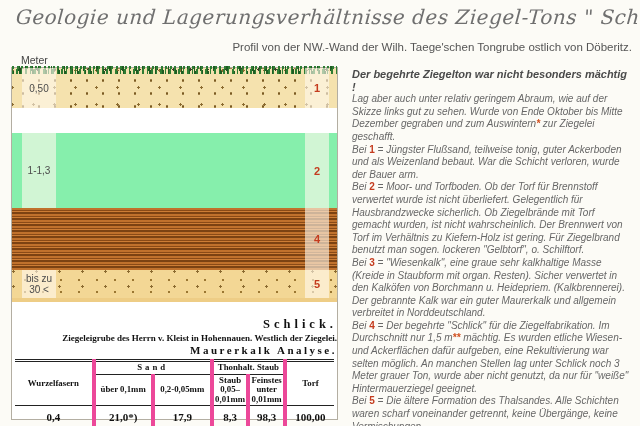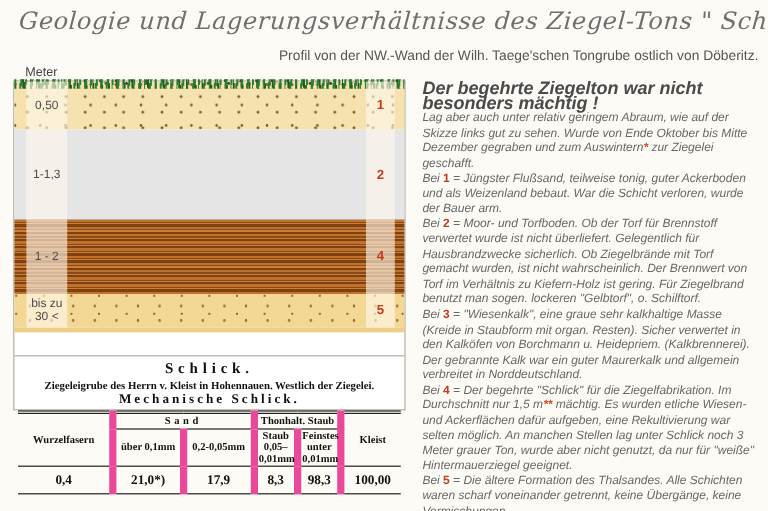--- a/index.html
+++ b/index.html
@@ -16,37 +16,37 @@
     transform:skewX(-4deg);
   }
   .subtitle{
     position:absolute;right:8px;top:41px;
     font-size:11.5px;color:#555;white-space:nowrap;
   }
   .meter-label{position:absolute;left:21px;top:54px;font-size:10.5px;color:#444;text-align:right;}
 
   
   .panel{
-    position:absolute;left:11px;top:67px;width:327px;height:275px;
+    position:absolute;left:11px;top:67px;width:327px;height:353px;
     border:1px solid #b3aea2;background:#ffffff;box-sizing:border-box;
   }
   .diagram{position:relative;width:100%;height:229px;border-bottom:1px solid #b3aea2;box-sizing:border-box;}
   .layer{position:relative;width:100%;}
   .lay-1{height:40px;background-color:#f5e2ae;
     background-image:radial-gradient(circle,#7a5a22 0 1px,transparent 1.4px),
                      radial-gradient(circle,#8a6a30 0 1px,transparent 1.4px);
     background-size:16px 13px,21px 17px;background-position:3px 6px,11px 11px;}
   .grass{position:absolute;top:-2px;left:0;right:0;height:8px;z-index:3;
     background-image:
       repeating-linear-gradient(100deg,#2f7d33 0 2px,transparent 2px 5px),
       repeating-linear-gradient(80deg,#1e5c22 0 2px,transparent 2px 7px),
       radial-gradient(circle,#3b3b2b 0 1px,transparent 1.3px);
     background-size:9px 8px,13px 8px,17px 7px;
     background-repeat:repeat-x;}
-  .lay-2{height:75px;background:#e5e5e5;}
+  .lay-2{height:75px;background:#86efac;margin-top:25px;}
   .lay-3{height:20px;background-color:#c7e0dc;
     background-image:
       radial-gradient(3px 1.2px at 5px 4px,#55503f 99%,transparent),
       radial-gradient(1.2px 3px at 12px 9px,#55503f 99%,transparent),
       radial-gradient(3px 1.2px at 9px 14px,#645e4a 99%,transparent);
     background-size:16px 18px,18px 16px,21px 15px;}
   .lay-4{height:62px;
     background:repeating-linear-gradient(180deg,#c0712c 0 2px,#8a4a16 2px 3px,#cd7d35 3px 4px,#7c4212 4px 6px);}
   .lay-5{height:28px;background-color:#f3d795;
     background-image:radial-gradient(circle,#9a7632 0 1px,transparent 1.3px),
@@ -59,41 +59,41 @@
     display:flex;align-items:center;justify-content:center;text-align:center;
     font-size:10px;color:#4c4c4c;line-height:11px;
   }
   .num{
     position:absolute;right:8px;top:0;bottom:0;width:24px;z-index:4;
     background:rgba(255,249,238,.62);
     display:flex;align-items:center;justify-content:center;
     font-size:11px;font-weight:bold;color:#c43b1e;
   }
   
-  .caption{ text-align:center;margin-top:3px;font-family:"Liberation Serif",serif;color:#111;}
+  .caption{ text-align:right;margin-top:20px;font-family:"Liberation Serif",serif;color:#111;}
   .cap-title{font-size:12.5px;font-weight:bold;letter-spacing:4px;}
   .cap-line2{font-size:9px;font-weight:bold;margin-top:1px;}
   .cap-line3{font-size:11px;font-weight:bold;letter-spacing:2.5px;margin-top:1px;}
   .analysis{
     width:319px;margin:3px auto 0;border-collapse:collapse;table-layout:fixed;
     font-family:"Liberation Serif",serif;color:#111;
   }
   .analysis th,.analysis td{padding:1px 1px;text-align:center;font-weight:bold;vertical-align:middle;}
   .analysis thead th{font-size:8.8px;line-height:9.6px;}
   .analysis .gr{letter-spacing:3px;}
   .analysis tr.top th{border-top:3px double #222;}
-  .bl{border-left:6px solid #ec4899;font-family:Liberation Serif, serif;}
+  .bl{border-left:4px solid #ec4899;font-family:Liberation Serif, serif;}
   .bb{border-bottom:1px solid #222;}
   .analysis .vals td{font-size:11px;border-top:1.5px solid #222;border-bottom:1.5px solid #222;height:20px;}
   
   .article{
     position:absolute;left:352px;top:68px;width:281px;
     font-style:italic;font-size:10px;line-height:12.6px;color:#676767;
   }
-  .art-heading{font-weight:bold;font-size:15px;color:#4a4a4a;margin:0 0 1px 0;}
+  .art-heading{font-weight:bold;font-size:11px;color:#4a4a4a;margin:0 0 1px 0;}
   .article p{margin:0;}
   .pt-n{}
   .pt-red{color:#d14f1e;font-weight:bold;}
   .pt-num{color:#c43b1e;font-weight:bold;font-style:normal;}
 </style>
 </head>
 <body>
 
 <div class="title">Geologie und Lagerungsverhältnisse des Ziegel-Tons " Schlick ".</div>
 <div class="subtitle">Profil von der NW.-Wand der Wilh. Taege'schen Tongrube ostlich von Döberitz.</div>
@@ -104,43 +104,42 @@
     <div class="layer lay-1">
       <div class="grass"></div>
       <span class="lab">0,50</span>
       <span class="num">1</span>
     </div>
     <div class="layer lay-2">
       <span class="lab">1-1,3</span>
       <span class="num">2</span>
     </div>
     <div class="layer lay-4">
-      <span class="lab">1 - 2</span>
       <span class="num">4</span>
     </div>
     <div class="layer lay-5">
       <span class="lab">bis zu 30 &lt;</span>
       <span class="num">5</span>
     </div>
     <div class="layer lay-base"></div>
   </div>
 
   <div class="caption">
     <div class="cap-title">Schlick.</div>
     <div class="cap-line2">Ziegeleigrube des Herrn v. Kleist in Hohennauen. Westlich der Ziegelei.</div>
-    <div class="cap-line3">Mechanische Schlick.</div>
+    <div class="cap-line3">Maurerkalk Analyse.</div>
   </div>
 
   <table class="analysis">
     <thead>
       <tr class="top">
         <th rowspan="2" style="width:24%">Wurzelfasern</th>
         <th colspan="2" class="bl bb gr" style="width:38%">Sand</th>
         <th colspan="2" class="bl bb" style="width:23.5%">Thonhalt. Staub</th>
-        <th rowspan="2" class="bl" style="width:14.5%">Kleist</th>
+        <th rowspan="2" class="bl" style="width:14.5%">Torf</th>
       </tr>
       <tr>
         <th class="bl" style="width:19%">über 0,1mm</th>
         <th class="bl" style="width:19%">0,2-0,05mm</th>
         <th class="bl" style="width:11.5%">Staub 0,05–0,01mm</th>
         <th class="bl" style="width:12%">Feinstes unter 0,01mm</th>
       </tr>
     </thead>
     <tbody>
       <tr class="vals">

